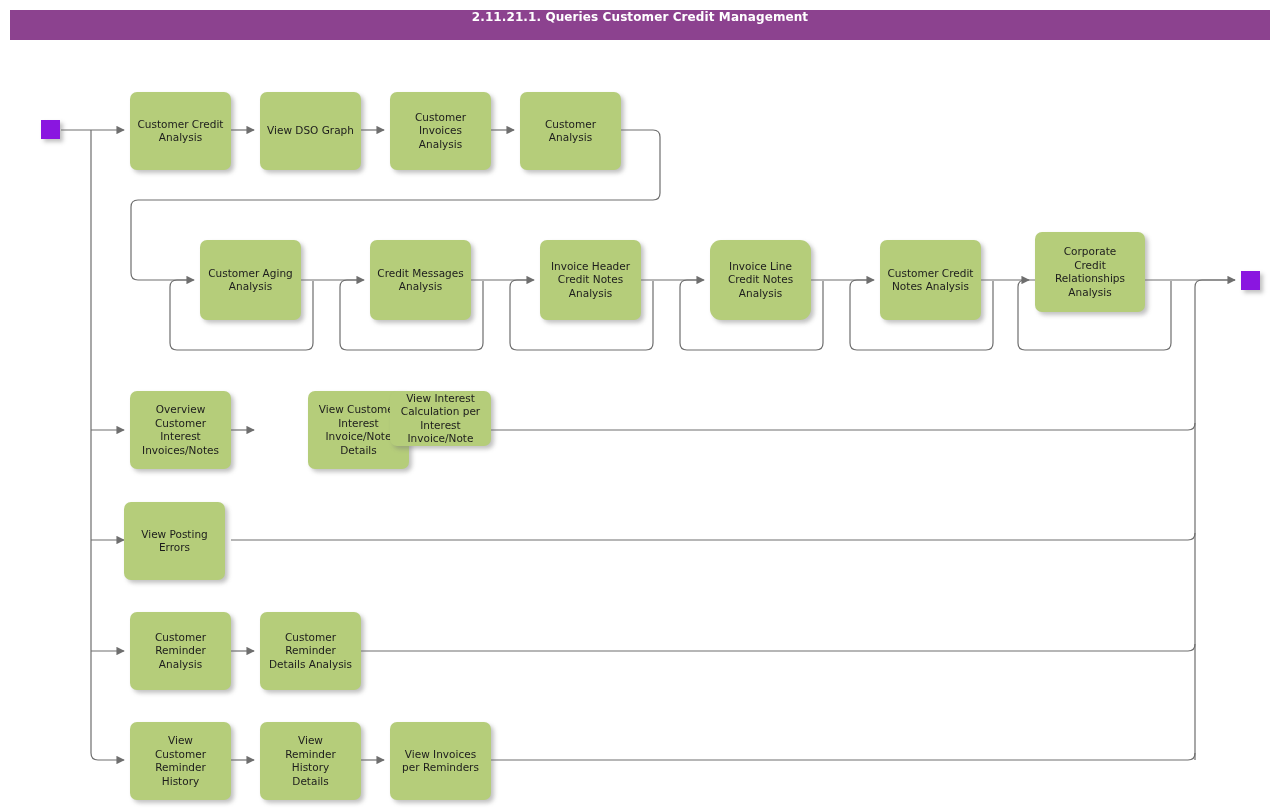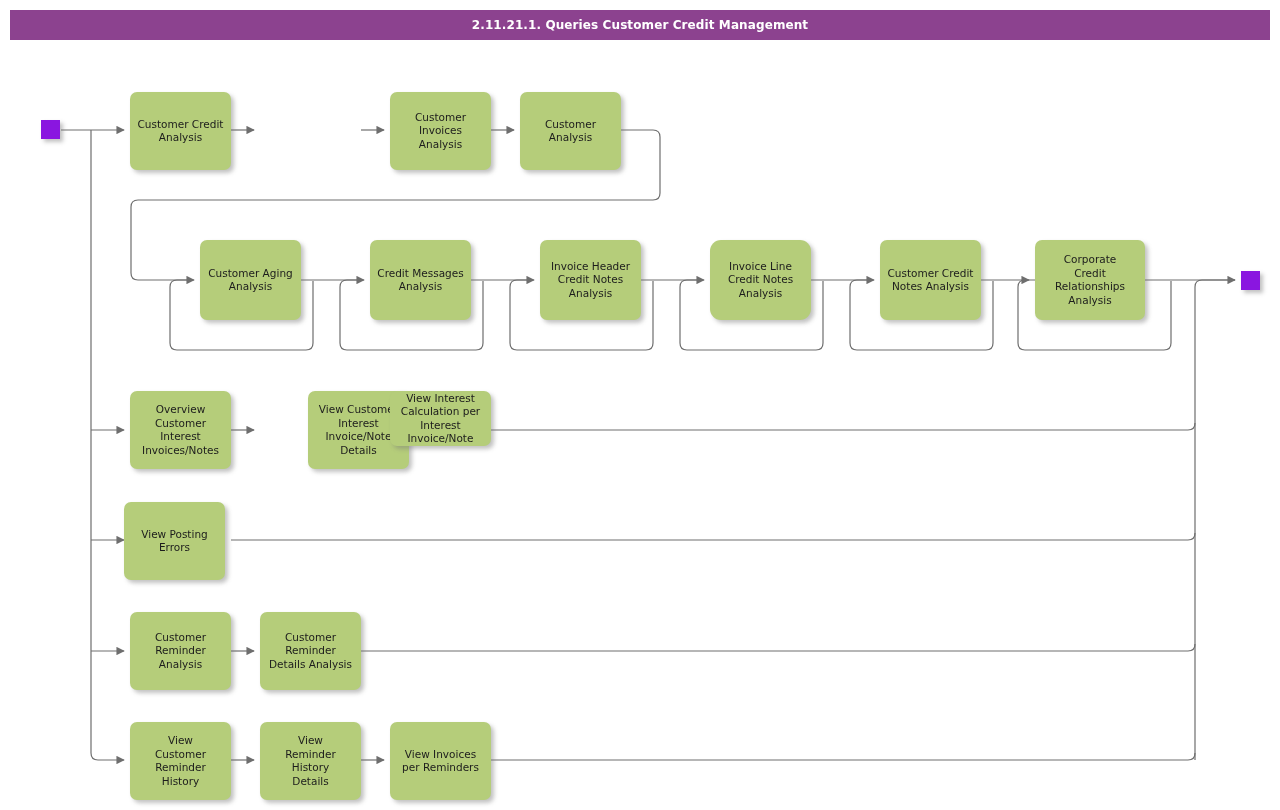--- a/index.html
+++ b/index.html
@@ -20,21 +20,21 @@
   }
   
   #title-bar {
     position: absolute;
     left: 10px;
     top: 10px;
     width: 1260px;
     height: 30px;
     background: #8c428f;
     display: flex;
-    align-items: center;
+    align-items: flex-start;
     justify-content: center;
   }
   #title-bar .title-text {
     color: #ffffff;
     font-size: 12px;
     font-weight: bold;
     font-family: "DejaVu Sans", sans-serif;
     letter-spacing: 0.1px;
     white-space: nowrap;
   }
@@ -140,20 +140,23 @@
     </g>
   </svg>
 
   <div class="terminal" style="left:41px; top:120px;"></div>
   <div class="terminal" style="left:1241px; top:271px;"></div>
 
   <div class="node" style="left:130px; top:92px; width:101px; height:78px;">
     <span class="node-label">Customer Credit
 Analysis</span>
   </div>
+  <div class="node" style="left:260px; top:92px; width:101px; height:78px;">
+    <span class="node-label">View DSO Graph</span>
+  </div>
   <div class="node" style="left:390px; top:92px; width:101px; height:78px;">
     <span class="node-label">Customer
 Invoices
 Analysis</span>
   </div>
   <div class="node" style="left:520px; top:92px; width:101px; height:78px;">
     <span class="node-label">Customer
 Analysis</span>
   </div>
 
@@ -172,21 +175,21 @@
   </div>
   <div class="node" style="left:710px; top:240px; width:101px; height:80px;border-radius:11px;">
     <span class="node-label">Invoice Line
 Credit Notes
 Analysis</span>
   </div>
   <div class="node" style="left:880px; top:240px; width:101px; height:80px;">
     <span class="node-label">Customer Credit
 Notes Analysis</span>
   </div>
-  <div class="node" style="left:1035px; top:240px; width:110px; height:80px;">
+  <div class="node" style="left:1035px; top:232px; width:110px; height:80px;">
     <span class="node-label">Corporate
 Credit
 Relationships
 Analysis</span>
   </div>
 
   <div class="node" style="left:130px; top:391px; width:101px; height:78px;">
     <span class="node-label">Overview
 Customer
 Interest

